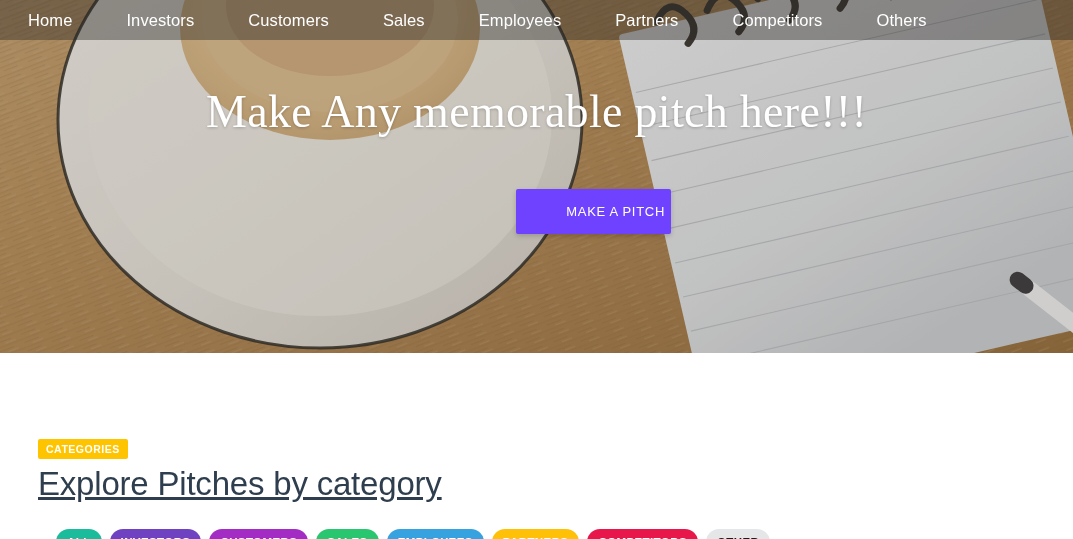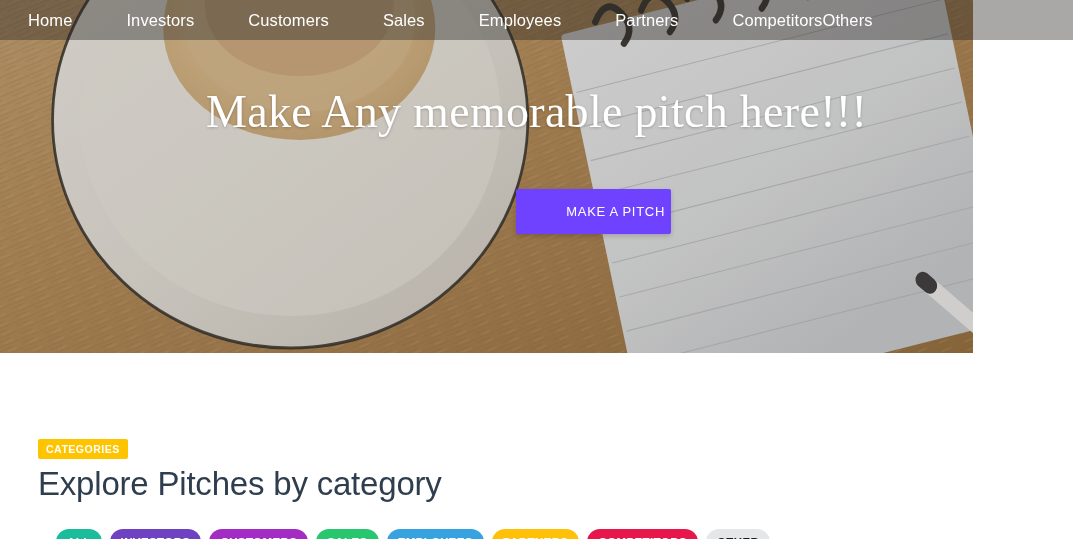--- a/index.html
+++ b/index.html
@@ -20,21 +20,21 @@
     height: 539px;
     overflow: hidden;
     background: #ffffff;
   }
 
   
   .hero {
     position: absolute;
     left: 0;
     top: 0;
-    width: 973px;
+    width: 1073px;
     height: 353px;
     overflow: hidden;
   }
   .hero-photo {
     position: absolute;
     inset: 0;
     width: 100%;
     height: 100%;
   }
   .hero-photo svg {
@@ -70,21 +70,21 @@
     text-decoration: none;
     letter-spacing: 0.1px;
   }
   .nav-item.home       { margin-left: 15px; }
   .nav-item.investors  { margin-left: 54px; }
   .nav-item.customers  { margin-left: 54px; }
   .nav-item.sales      { margin-left: 54px; }
   .nav-item.employees  { margin-left: 54px; }
   .nav-item.partners   { margin-left: 54px; }
   .nav-item.competitors{ margin-left: 54px; }
-  .nav-item.others     { }
+  .nav-item.others     { margin-left: 54px; }
 
   
   .hero-content {
     position: absolute;
     left: 0;
     top: 0;
     width: 1073px;
     height: 353px;
     z-index: 5;
     display: flex;
@@ -161,20 +161,21 @@
   .cat-heading {
     position: absolute;
     left: 38px;
     top: 112px;
     margin: 0;
     font-size: 33px;
     font-weight: 400;
     color: #2f3e4e;
     letter-spacing: -0.2px;
     white-space: nowrap;
+    text-decoration: underline;
   }
 
   
   .pill-row {
     position: absolute;
     left: 56px;
     top: 176px;
     display: flex;
     align-items: flex-start;
     gap: 8px;

